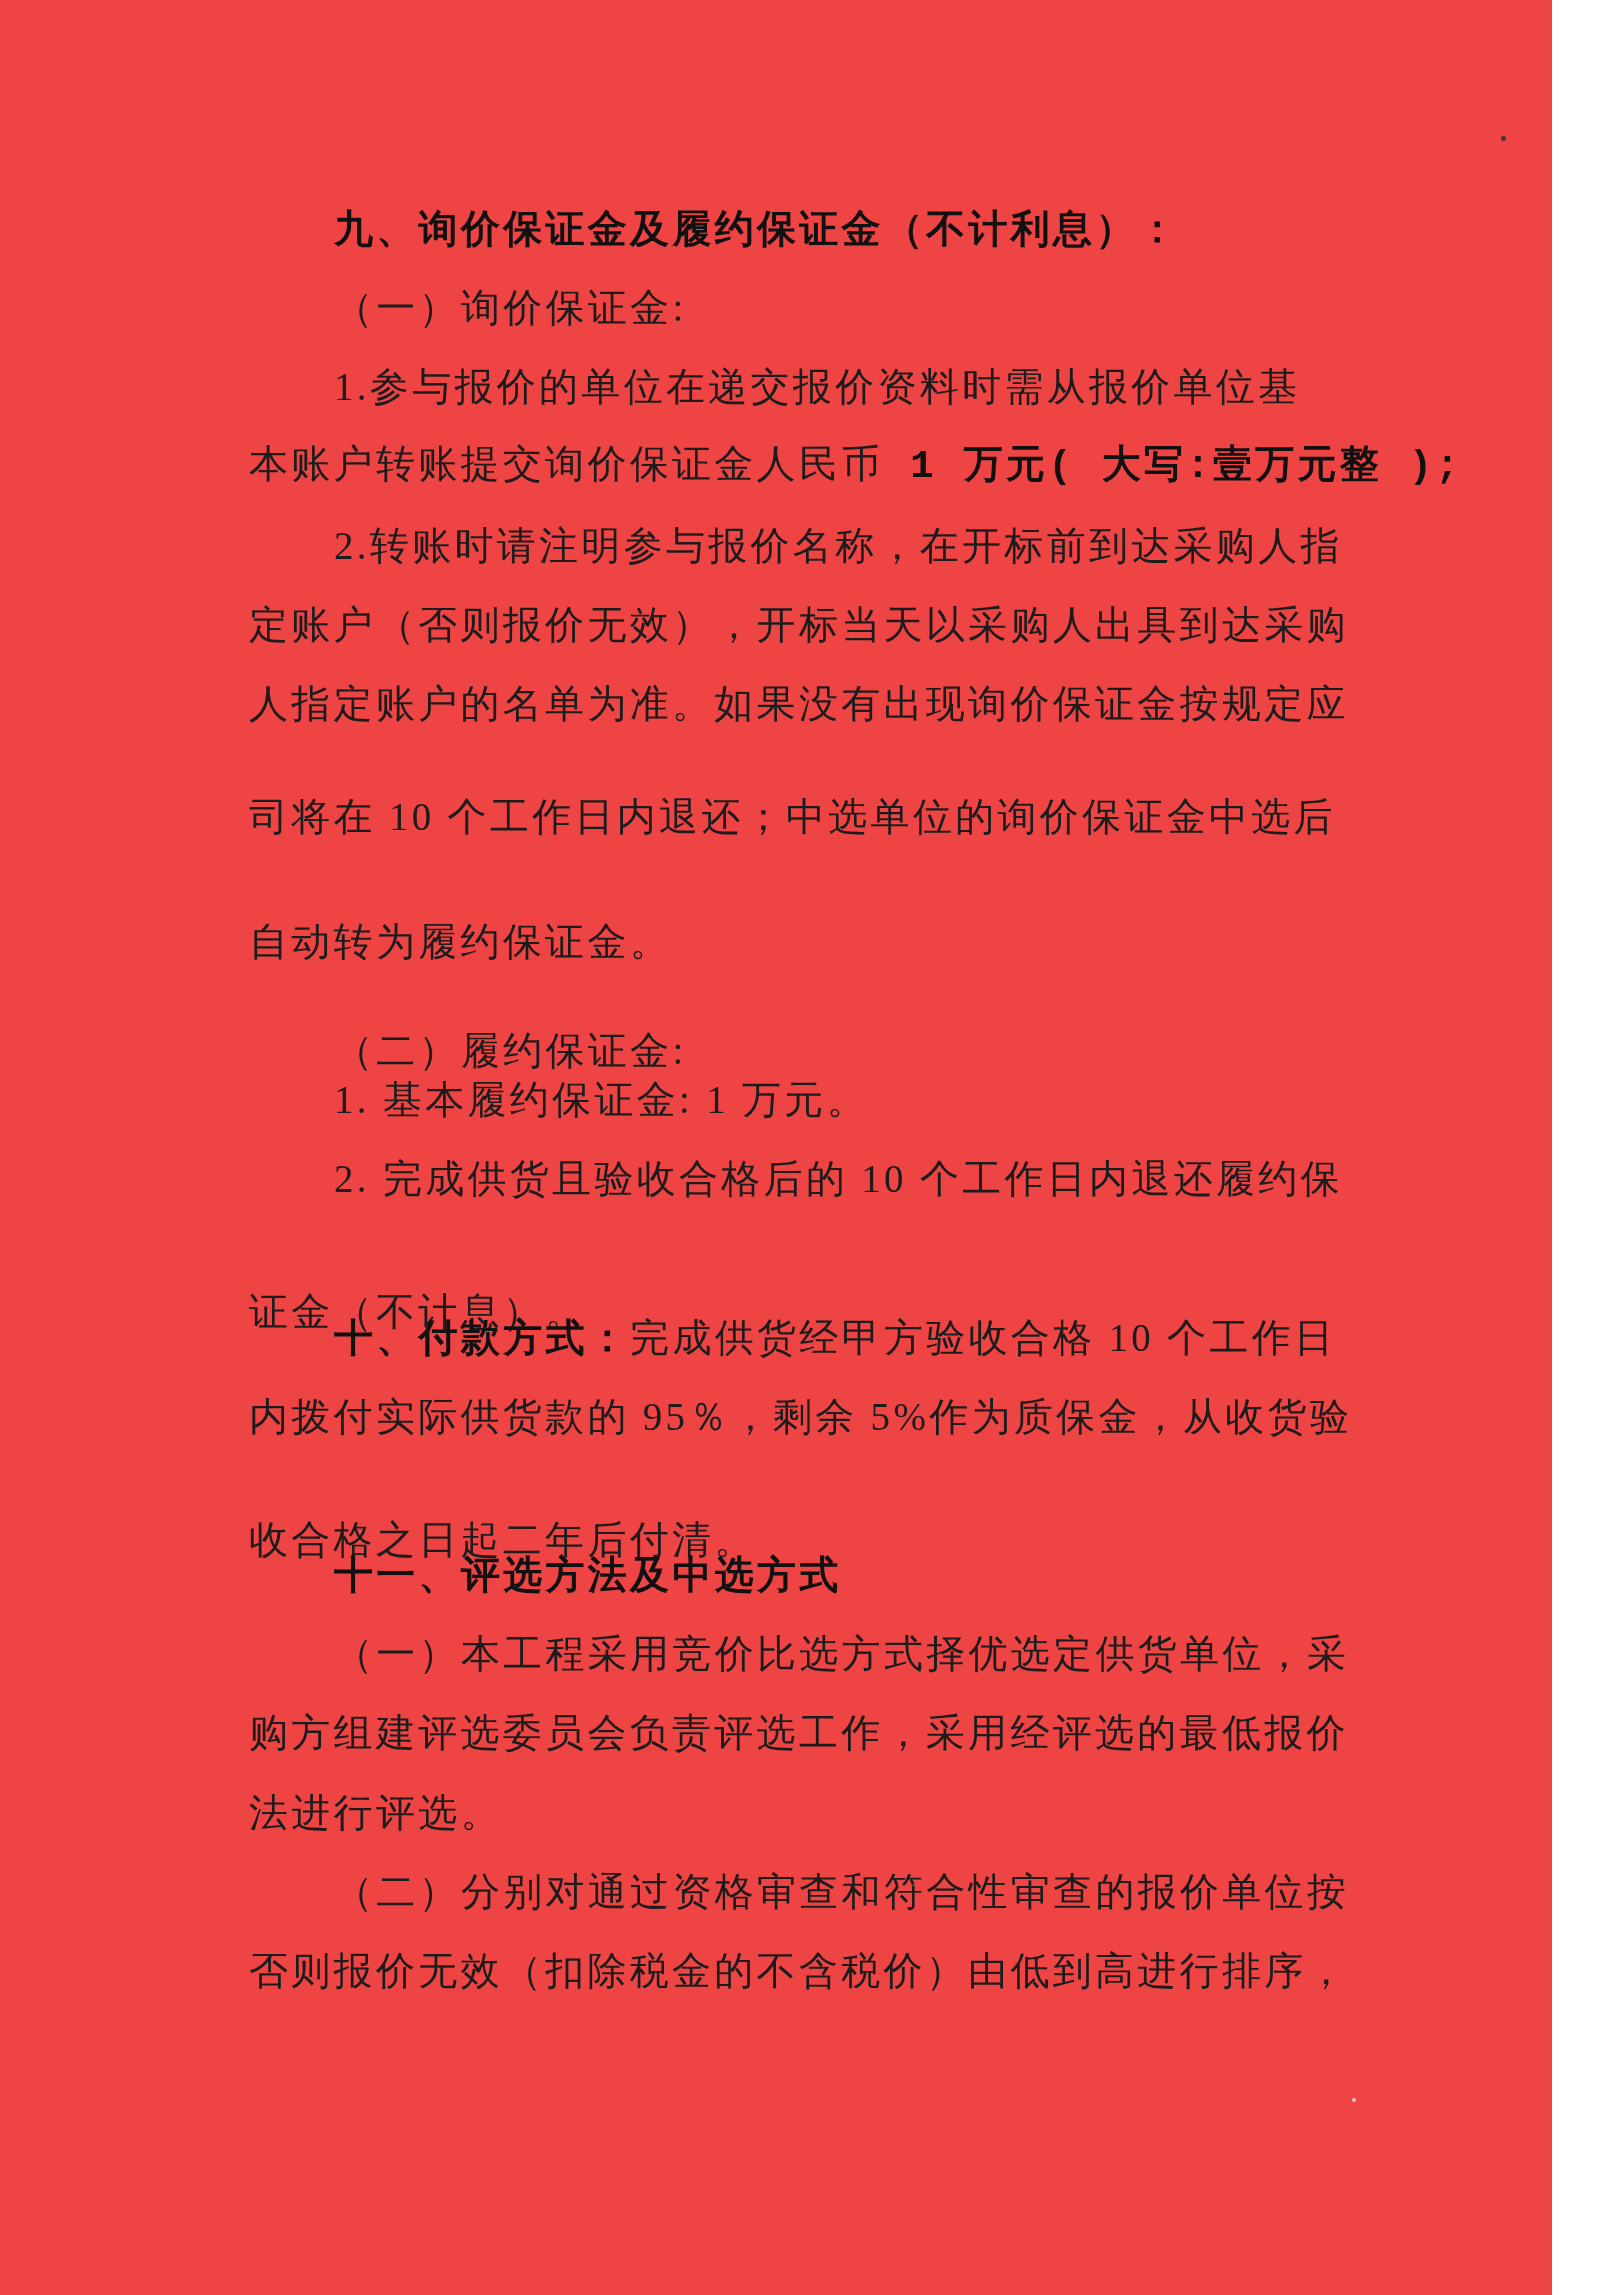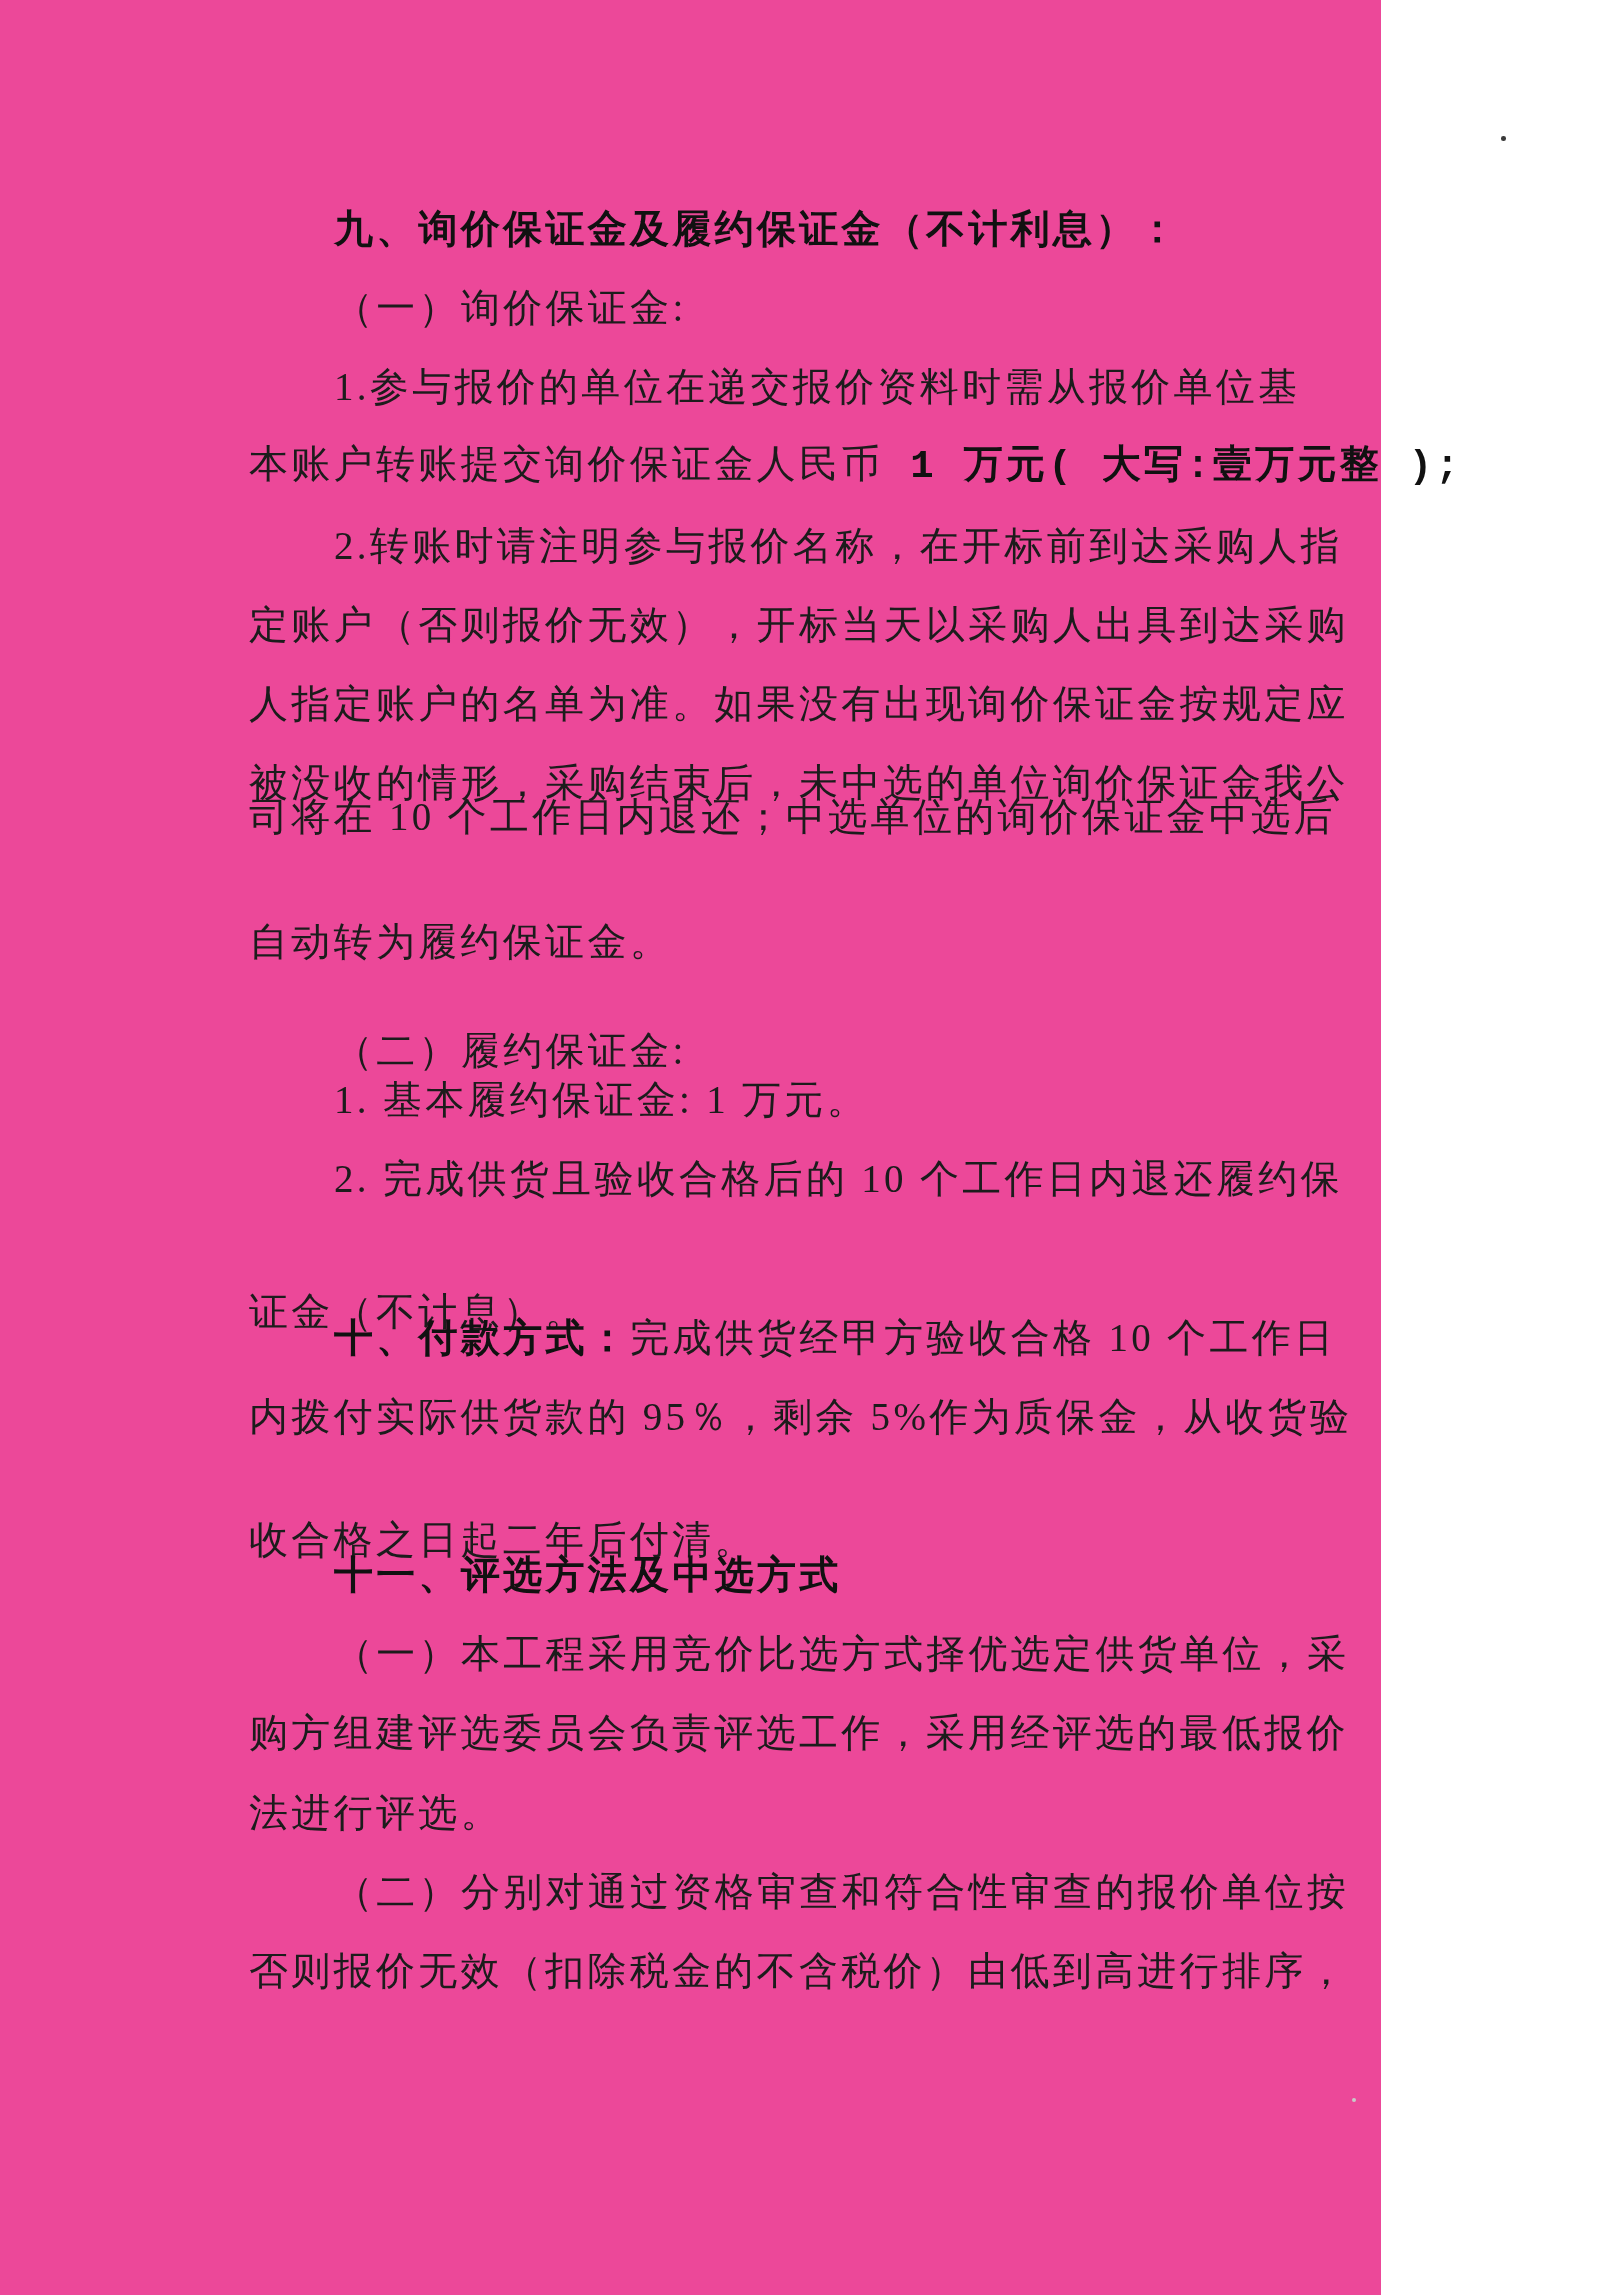--- a/index.html
+++ b/index.html
@@ -11,23 +11,23 @@
     height: 2295px;
     background: #ffffff;
     position: relative;
     overflow: hidden;
     font-family: "Liberation Serif", "DejaVu Serif", serif;
   }
   .page {
     position: absolute;
     left: 0;
     top: 0;
-    width: 1381px;
+    width: 1552px;
     height: 2295px;
-    background: #ec4899;
+    background: #ef4444;
   }
   .line {
     position: absolute;
     left: 249px;
     white-space: nowrap;
     font-size: 39px;
     line-height: 42px;
     letter-spacing: 3.3px;
     color: #1c1c1c;
     text-rendering: optimizeLegibility;
@@ -64,21 +64,20 @@
 <div class="page">
   <div class="speck speck-top"></div>
   <div class="speck speck-bottom"></div>
 <div class="line indent" style="top: 208px;"><span class="seg bold">九、询价保证金及履约保证金（不计利息）：</span></div>
     <div class="line indent" style="top: 287px;"><span class="seg">（一）询价保证金:</span></div>
     <div class="line indent" style="top: 366px;"><span class="seg">1.参与报价的单位在递交报价资料时需从报价单位基</span></div>
     <div class="line" style="top: 446px; font-family: Liberation Mono, monospace;"><span class="seg">本账户转账提交询价保证金人民币 </span><span class="seg bold">1 万元( 大写:壹万元整 );</span></div>
     <div class="line indent" style="top: 525px;"><span class="seg">2.转账时请注明参与报价名称，在开标前到达采购人指</span></div>
     <div class="line" style="top: 604px;"><span class="seg">定账户（否则报价无效），开标当天以采购人出具到达采购</span></div>
     <div class="line" style="top: 683px;"><span class="seg">人指定账户的名单为准。如果没有出现询价保证金按规定应</span></div>
-    <div class="line" style="top: 762px;"><span class="seg">被没收的情形，采购结束后，未中选的单位询价保证金我公</span></div>
     <div class="line" style="top: 796px;"><span class="seg">司将在 10 个工作日内退还；中选单位的询价保证金中选后</span></div>
     <div class="line" style="top: 921px;"><span class="seg">自动转为履约保证金。</span></div>
     <div class="line indent" style="top: 1030px;"><span class="seg">（二）履约保证金:</span></div>
     <div class="line indent" style="top: 1079px;"><span class="seg">1. 基本履约保证金: 1 万元。</span></div>
     <div class="line indent" style="top: 1158px;"><span class="seg">2. 完成供货且验收合格后的 10 个工作日内退还履约保</span></div>
     <div class="line" style="top: 1291px;"><span class="seg">证金（不计息）。</span></div>
     <div class="line indent" style="top: 1317px;"><span class="seg bold">十、付款方式：</span><span class="seg">完成供货经甲方验收合格 10 个工作日</span></div>
     <div class="line" style="top: 1396px;"><span class="seg">内拨付实际供货款的 95％，剩余 5%作为质保金，从收货验</span></div>
     <div class="line" style="top: 1475px; margin-top: 44px;"><span class="seg">收合格之日起二年后付清。</span></div>
     <div class="line indent" style="top: 1554px;"><span class="seg bold">十一、评选方法及中选方式</span></div>

